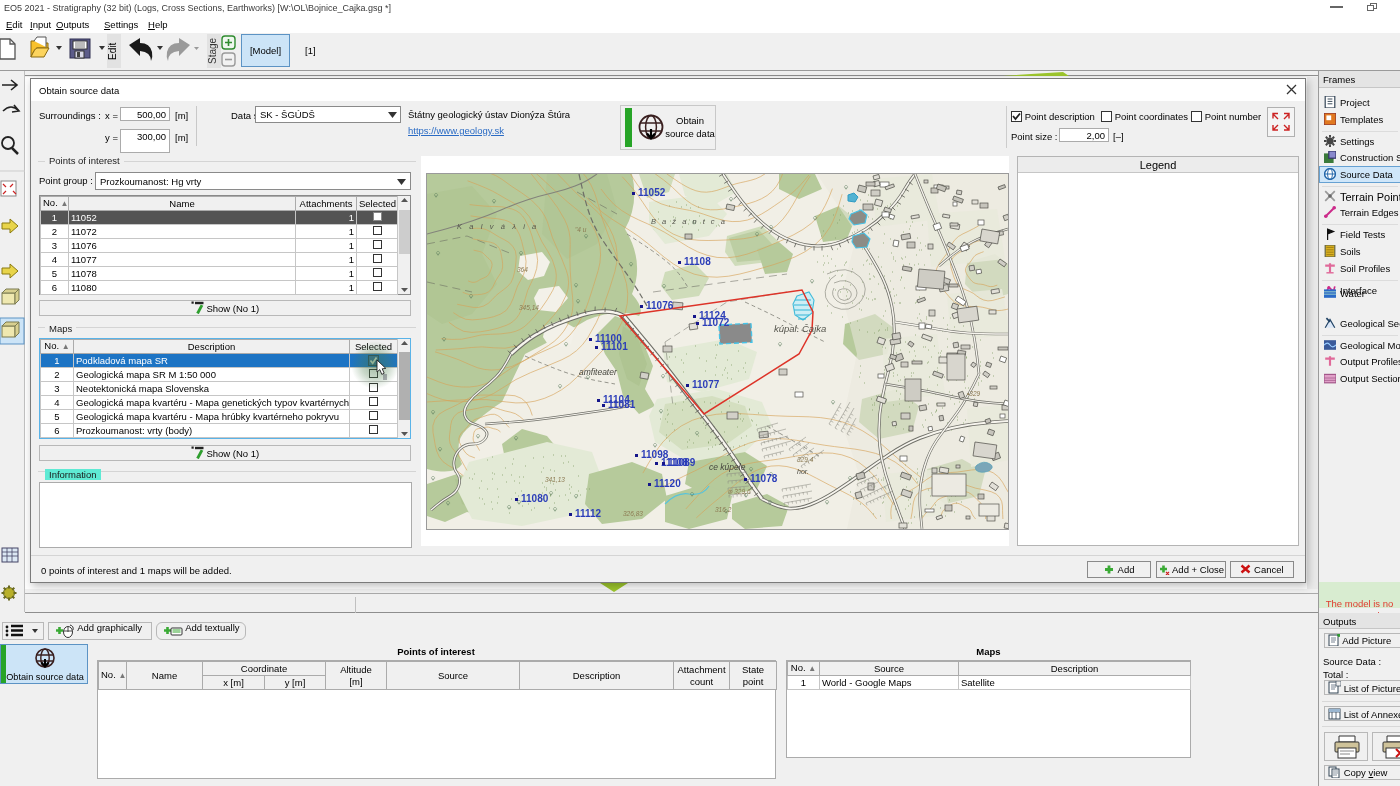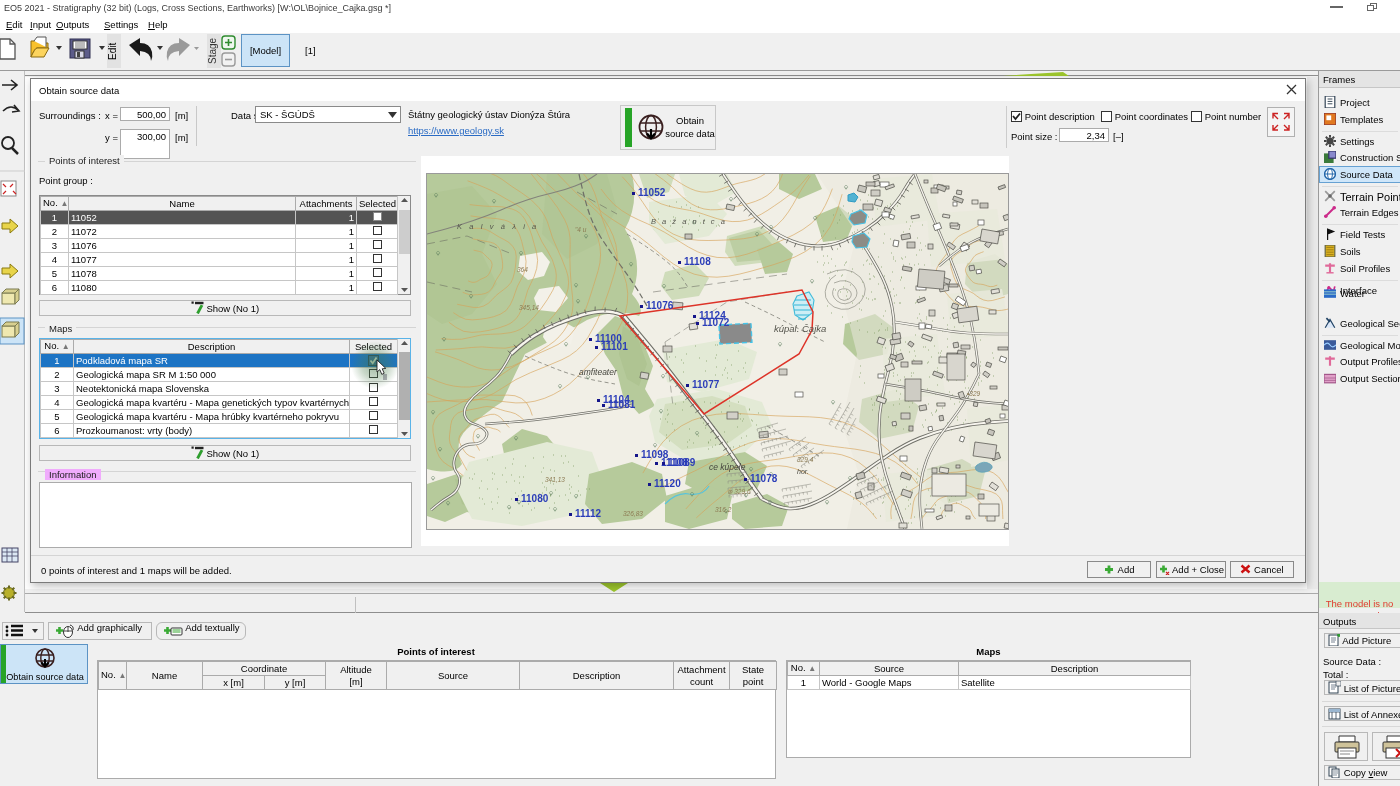--- a/index.html
+++ b/index.html
@@ -406,21 +406,21 @@
     <svg style="position:absolute;right:8px;top:5px" width="11" height="11">
         <path d="M1,1 L10,10 M10,1 L1,10" stroke="#333" stroke-width="1.3"></path>
       </svg>
   </div>
 
   <div class="abs" style="left:8px;top:31px;">Surroundings :</div>
   <div class="abs" style="left:74px;top:31px;">x =</div>
   <div class="abs" style="left:89px;top:28px;width:50px;height:14px;background:#fff;border:1px solid #ababab;text-align:right;padding:1px 3px;">500,00</div>
   <div class="abs" style="left:144px;top:31px;">[m]</div>
   <div class="abs" style="left:74px;top:53px;">y =</div>
-  <div class="abs" style="left:89px;top:50px;width:50px;height:30px;background:#fff;border:1px solid #ababab;text-align:right;padding:1px 3px;">300,00</div>
+  <div class="abs" style="left:89px;top:50px;width:50px;height:24px;background:#fff;border:1px solid #ababab;text-align:right;padding:1px 3px;">300,00</div>
   <div class="abs" style="left:144px;top:53px;">[m]</div>
   <div class="abs" style="left:165px;top:27px;width:1px;height:40px;background:#c8c8c8;"></div>
   <div class="abs" style="left:166px;top:31px;margin-left:34px;">Data source :</div>
   <div class="abs" style="left:224px;top:27px;width:146px;height:17px;background:#fff;border:1px solid #8a8a8a;padding:2px 4px;">SK - ŠGÚDŠ
     <svg style="position:absolute;right:3px;top:5px" width="9" height="6">
         <path d="M0,0 h9 l-4.5,6 z" fill="#333"></path>
       </svg>
   </div>
   <div class="abs" style="left:377px;top:30px;">Štátny geologický ústav Dionýza Štúra</div>
   <div class="abs" style="left:377px;top:46px;color:#2a6bc4;text-decoration:underline;">https://www.geology.sk</div>
@@ -437,36 +437,41 @@
   </div>
 
   <div class="abs" style="left:975px;top:27px;width:1px;height:42px;background:#cccccc;"></div>
   <div class="abs" style="left:980px;top:30px;white-space:nowrap;"><span class="cb" style="position:relative;top:2px;">
    <svg width="11" height="11" style="position:absolute;left:-1px;top:-1px">
           <path d="M2,5 l2.5,3 L9,2.5" stroke="#222" stroke-width="1.8" fill="none"></path>
         </svg></span> Point description</div>
   <div class="abs" style="left:1070px;top:30px;white-space:nowrap;"><span class="cb" style="position:relative;top:2px;"></span> Point coordinates</div>
   <div class="abs" style="left:1160px;top:30px;white-space:nowrap;"><span class="cb" style="position:relative;top:2px;"></span> Point number</div>
   <div class="abs" style="left:980px;top:52px;">Point size :</div>
-  <div class="abs" style="left:1028px;top:49px;width:50px;height:14px;background:#fff;border:1px solid #ababab;text-align:right;padding:1px 3px;">2,34</div>
+  <div class="abs" style="left:1028px;top:49px;width:50px;height:14px;background:#fff;border:1px solid #ababab;text-align:right;padding:1px 3px;">2,00</div>
   <div class="abs" style="left:1082px;top:52px;">[–]</div>
   <div class="abs" style="left:1236px;top:28px;width:28px;height:30px;background:#f4f4f4;border:1px solid #b0b0b0;">
     <svg width="26" height="28">
         <g stroke="#cc2222" stroke-width="1.4" fill="#cc2222">
       <path d="M10,11 L5,6 m0,4.5 v-5 h5" fill="none"></path>
           <path d="M16,11 L21,6 m-5,-0.5 h5 v5" fill="none"></path>
       <path d="M10,17 L5,22 m-0,-5 v5 h5" fill="none"></path>
           <path d="M16,17 L21,22 m0,-5 v5 h-5" fill="none"></path>
     </g>
       </svg>
   </div>
 
   <div class="grplbl" style="left:14px;top:76px;background:#f0f0f0;padding:0 4px;z-index:2;">Points of interest</div>
   <div class="abs" style="left:7px;top:82px;width:378px;height:1px;background:#d4d4d4;"></div>
   <div class="abs" style="left:8px;top:96px;">Point group :</div>
+  <div class="abs" style="left:64px;top:93px;width:316px;height:18px;background:#fff;border:1px solid #8a8a8a;padding:3px 4px;">Prozkoumanost: Hg vrty
+    <svg style="position:absolute;right:4px;top:6px" width="9" height="6">
+        <path d="M0,0 h9 l-4.5,6 z" fill="#333"></path>
+      </svg>
+  </div>
 
   <div class="abs" style="left:8px;top:116px;width:372px;height:100px;border:1px solid #8a8a8a;background:#fff;">
     <table class="tbl" style="width:357px;">
      <colgroup>
           <col style="width:28px">
           <col style="width:227px">
           <col style="width:61px">
           <col style="width:41px">
         </colgroup>
      <tbody>
@@ -601,21 +606,21 @@
       <path d="M34,34 h4 m-4,2 h4 m-4,2 h4" stroke="#445" stroke-width="0.8"></path>
     </svg>
   </div>
   <div class="btn" style="left:8px;top:366px;width:372px;height:16px;line-height:15px;">
     <svg width="13" height="13" style="vertical-align:-2px">
         <rect x="0.5" y="0.5" width="2.2" height="2.2" fill="#222"></rect>
         <rect x="4" y="0.8" width="8.5" height="2.4" fill="#222"></rect>
         <path d="M11,4.2 L6.5,12.5" stroke="#2e9e2e" stroke-width="2.8"></path>
       </svg> Show (No 1)</div>
 
-  <div class="grplbl" style="left:14px;top:390px;background:#f0abfc;padding:0 4px;z-index:2;">Information</div>
+  <div class="grplbl" style="left:14px;top:390px;background:#5eead4;padding:0 4px;z-index:2;">Information</div>
   <div class="abs" style="left:7px;top:392px;width:378px;height:1px;background:#d4d4d4;"></div>
   <div class="abs" style="left:8px;top:403px;width:373px;height:66px;background:#fff;border:1px solid #ababab;"></div>
 
   <div class="abs" style="left:0;top:476px;width:1274px;height:1px;background:#d4d4d4;"></div>
   <div class="abs" style="left:10px;top:486px;">0 points of interest and 1 maps will be added.</div>
   <div class="btn" style="left:1056px;top:482px;width:64px;height:17px;line-height:15px;border-color:#8a8a8a;"><svg width="12" height="11" style="vertical-align:-2px">
         <path d="M2,5.5 h8 M6,1.5 v8" stroke="#3aaa35" stroke-width="2.8"></path>
       </svg> Add</div>
   <div class="btn" style="left:1125px;top:482px;width:70px;height:17px;line-height:15px;border-color:#8a8a8a;"><svg width="12" height="11" style="vertical-align:-2px">
         <path d="M2,5 h7 M5.5,1.5 v7" stroke="#3aaa35" stroke-width="2.6"></path>
@@ -935,13 +940,16 @@
 <text x="227" y="313" font-size="10" font-weight="bold" fill="#2b3db8">11120</text>
 <rect x="317" y="304" width="3" height="3" fill="#15158a"></rect>
 <text x="323" y="308" font-size="10" font-weight="bold" fill="#2b3db8">11078</text>
 <rect x="88" y="324" width="3" height="3" fill="#15158a"></rect>
 <text x="94" y="328" font-size="10" font-weight="bold" fill="#2b3db8">11080</text>
 <rect x="142" y="339" width="3" height="3" fill="#15158a"></rect>
 <text x="148" y="343" font-size="10" font-weight="bold" fill="#2b3db8">11112</text>
       </svg>
   </div>
 
+  <div class="abs" style="left:986px;top:77px;width:282px;height:390px;border:1px solid #b4b4b4;background:#fff;">
+    <div style="height:16px;background:#ececec;border-bottom:1px solid #c6c6c6;text-align:center;font-size:11px;padding-top:2px;">Legend</div>
+  </div>
 </div>
 
 </body></html>

